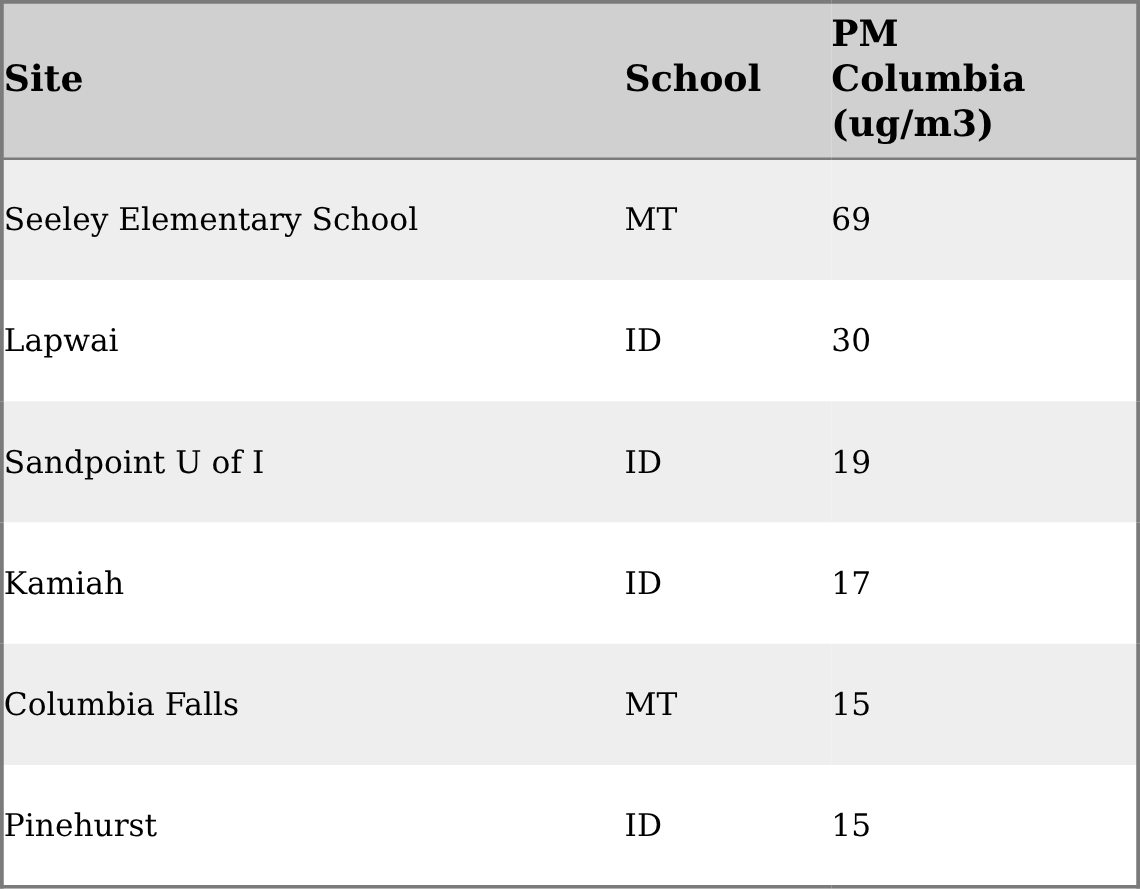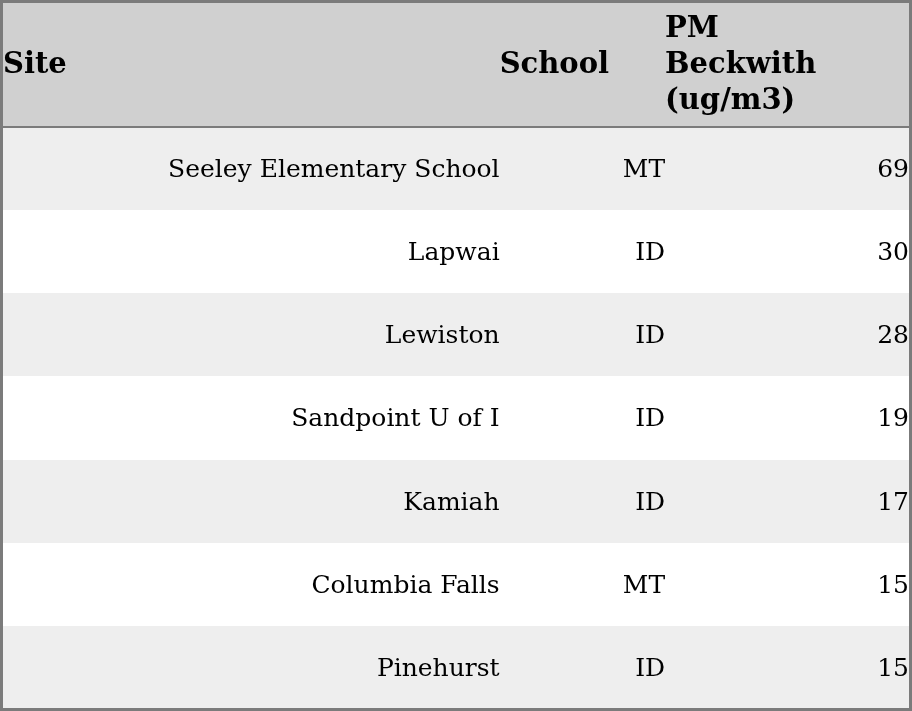--- a/index.html
+++ b/index.html
@@ -40,21 +40,21 @@
     font-size: 29px;
     text-align: left;
     vertical-align: middle;
     padding: 0;
     line-height: 1.24;
   }
   thead .hline { display: block; }
   tbody td {
     font-size: 25px;
     font-weight: normal;
-    text-align: right;
+    text-align: left;
     vertical-align: middle;
     padding: 0;
     border: none;
   }
   tbody tr { height: 57px; }
   tbody tr:nth-child(odd)  { background: var(--row-alt-bg, #eeeeee); }
   tbody tr:nth-child(even) { background: var(--row-bg, #ffffff); }
 </style>
 </head>
 <body>
@@ -69,40 +69,35 @@
     <thead>
       <tr>
         <th>
           <span>Site</span>
         </th>
         <th>
           <span>School</span>
         </th>
         <th>
           <span class="hline">PM</span>
-          <span class="hline">Beckwith</span>
+          <span class="hline">Columbia</span>
           <span class="hline">(ug/m3)</span>
         </th>
       </tr>
     </thead>
     <tbody>
       <tr>
         <td>Seeley Elementary School</td>
         <td>MT</td>
         <td>69</td>
       </tr>
       <tr>
         <td>Lapwai</td>
         <td>ID</td>
         <td>30</td>
-      </tr>
-      <tr>
-        <td>Lewiston</td>
-        <td>ID</td>
-        <td>28</td>
       </tr>
       <tr>
         <td>Sandpoint U of I</td>
         <td>ID</td>
         <td>19</td>
       </tr>
       <tr>
         <td>Kamiah</td>
         <td>ID</td>
         <td>17</td>

